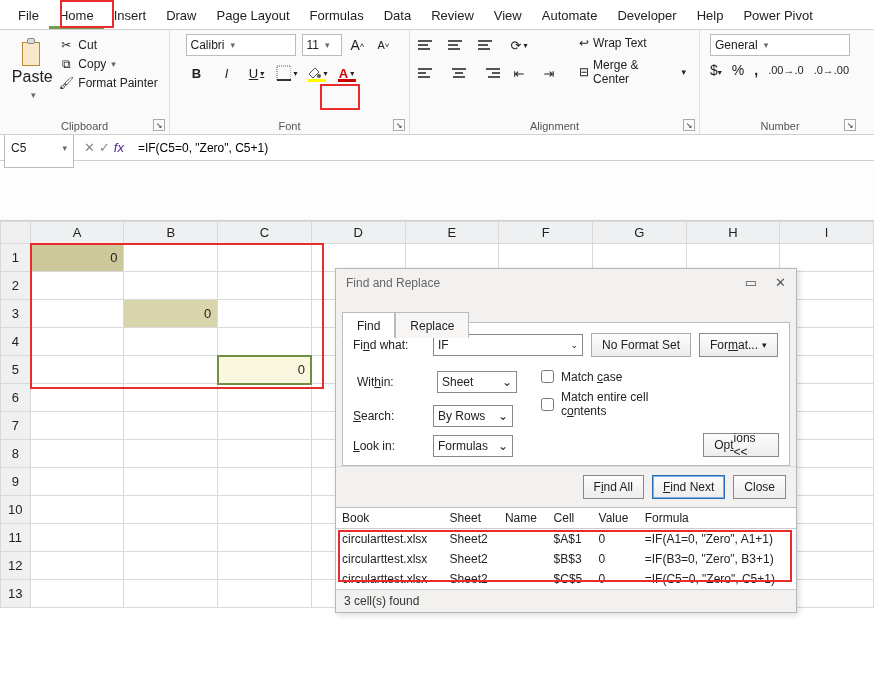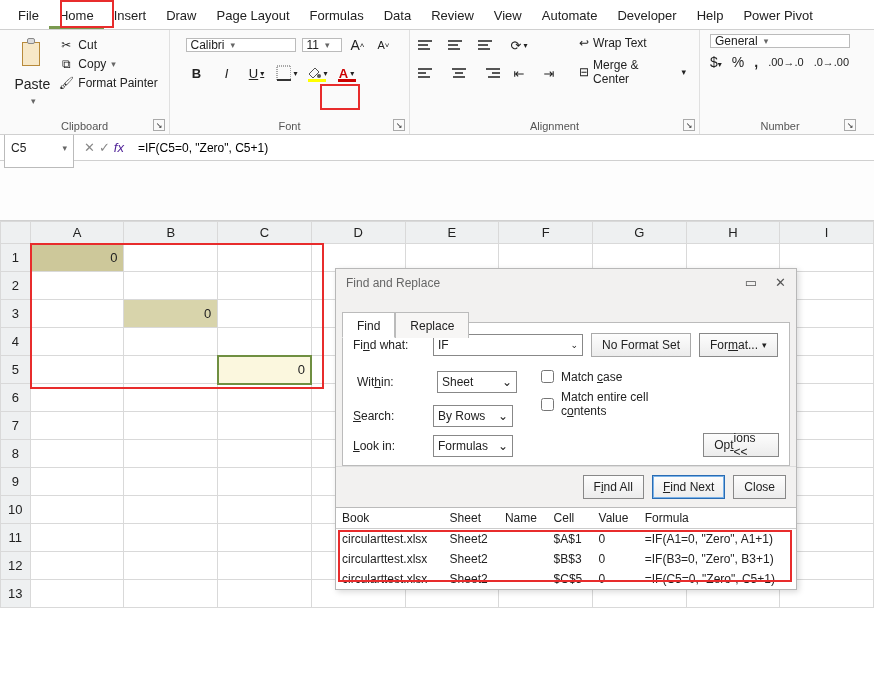--- a/index.html
+++ b/index.html
@@ -93,21 +93,21 @@
     display:flex; flex-direction:column; gap:5px; padding-top:4px;
     font-size:12px;
   }
   .cliplist .row { display:flex; align-items:center; gap:5px; }
   .mini-icon { width:14px; height:14px; display:inline-flex; align-items:center; justify-content:center; }
 
   
   .font-body { display:flex; flex-direction:column; gap:6px; }
   .font-row { display:flex; align-items:center; gap:6px; }
   .combo {
-    height:14px; border:1px solid #bbb; background:#fff;
+    height:22px; border:1px solid #bbb; background:#fff;
     display:flex; align-items:center; padding:0 4px; font-size:12px;
     position:relative;
   }
   .combo .dd { margin-left:6px; font-size:9px; color:#666; }
   .font-name { width:110px; }
   .font-size-c { width:40px; }
   .grow-btn, .shrink-btn { width:20px; height:22px; display:flex; align-items:center; justify-content:center; }
   .btnrow { display:flex; align-items:center; gap:8px; }
   .fmt-btn { width:22px; height:22px; display:flex; align-items:center; justify-content:center; position:relative; }
   .underline-bar { position:absolute; left:2px; right:2px; bottom:2px; height:3px; }
@@ -262,21 +262,21 @@
 
 <div class="ribbon">
 
   <div class="ribbon-group" style="width:170px; position:relative;">
     <div class="group-body">
       <div class="paste-btn">
         <div class="paste-icon">
             <div class="board"></div>
             <div class="clip"></div>
           </div>
-        <div style="font-size:14px;margin-top:8px;">Paste</div>
+        <div style="font-size:16px;">Paste</div>
         <span class="small-dd"></span>
       </div>
       <div class="cliplist">
         <div class="row">
           <span class="mini-icon">✂</span>
           <span>Cut</span>
         </div>
         <div class="row">
           <span class="mini-icon">⧉</span>
           <span>Copy</span>
@@ -727,13 +727,14 @@
             <td>Sheet2</td>
             <td></td>
             <td>$C$5</td>
             <td>0</td>
             <td>=IF(C5=0, "Zero", C5+1)</td>
           </tr>
         </tbody>
     </table>
     <div class="fr-results-overlay" style="left:2px; top:22px; right:4px; height:52px;"></div>
   </div>
+  <div class="fr-status">3 cell(s) found</div>
 </div>
 
 </body></html>

